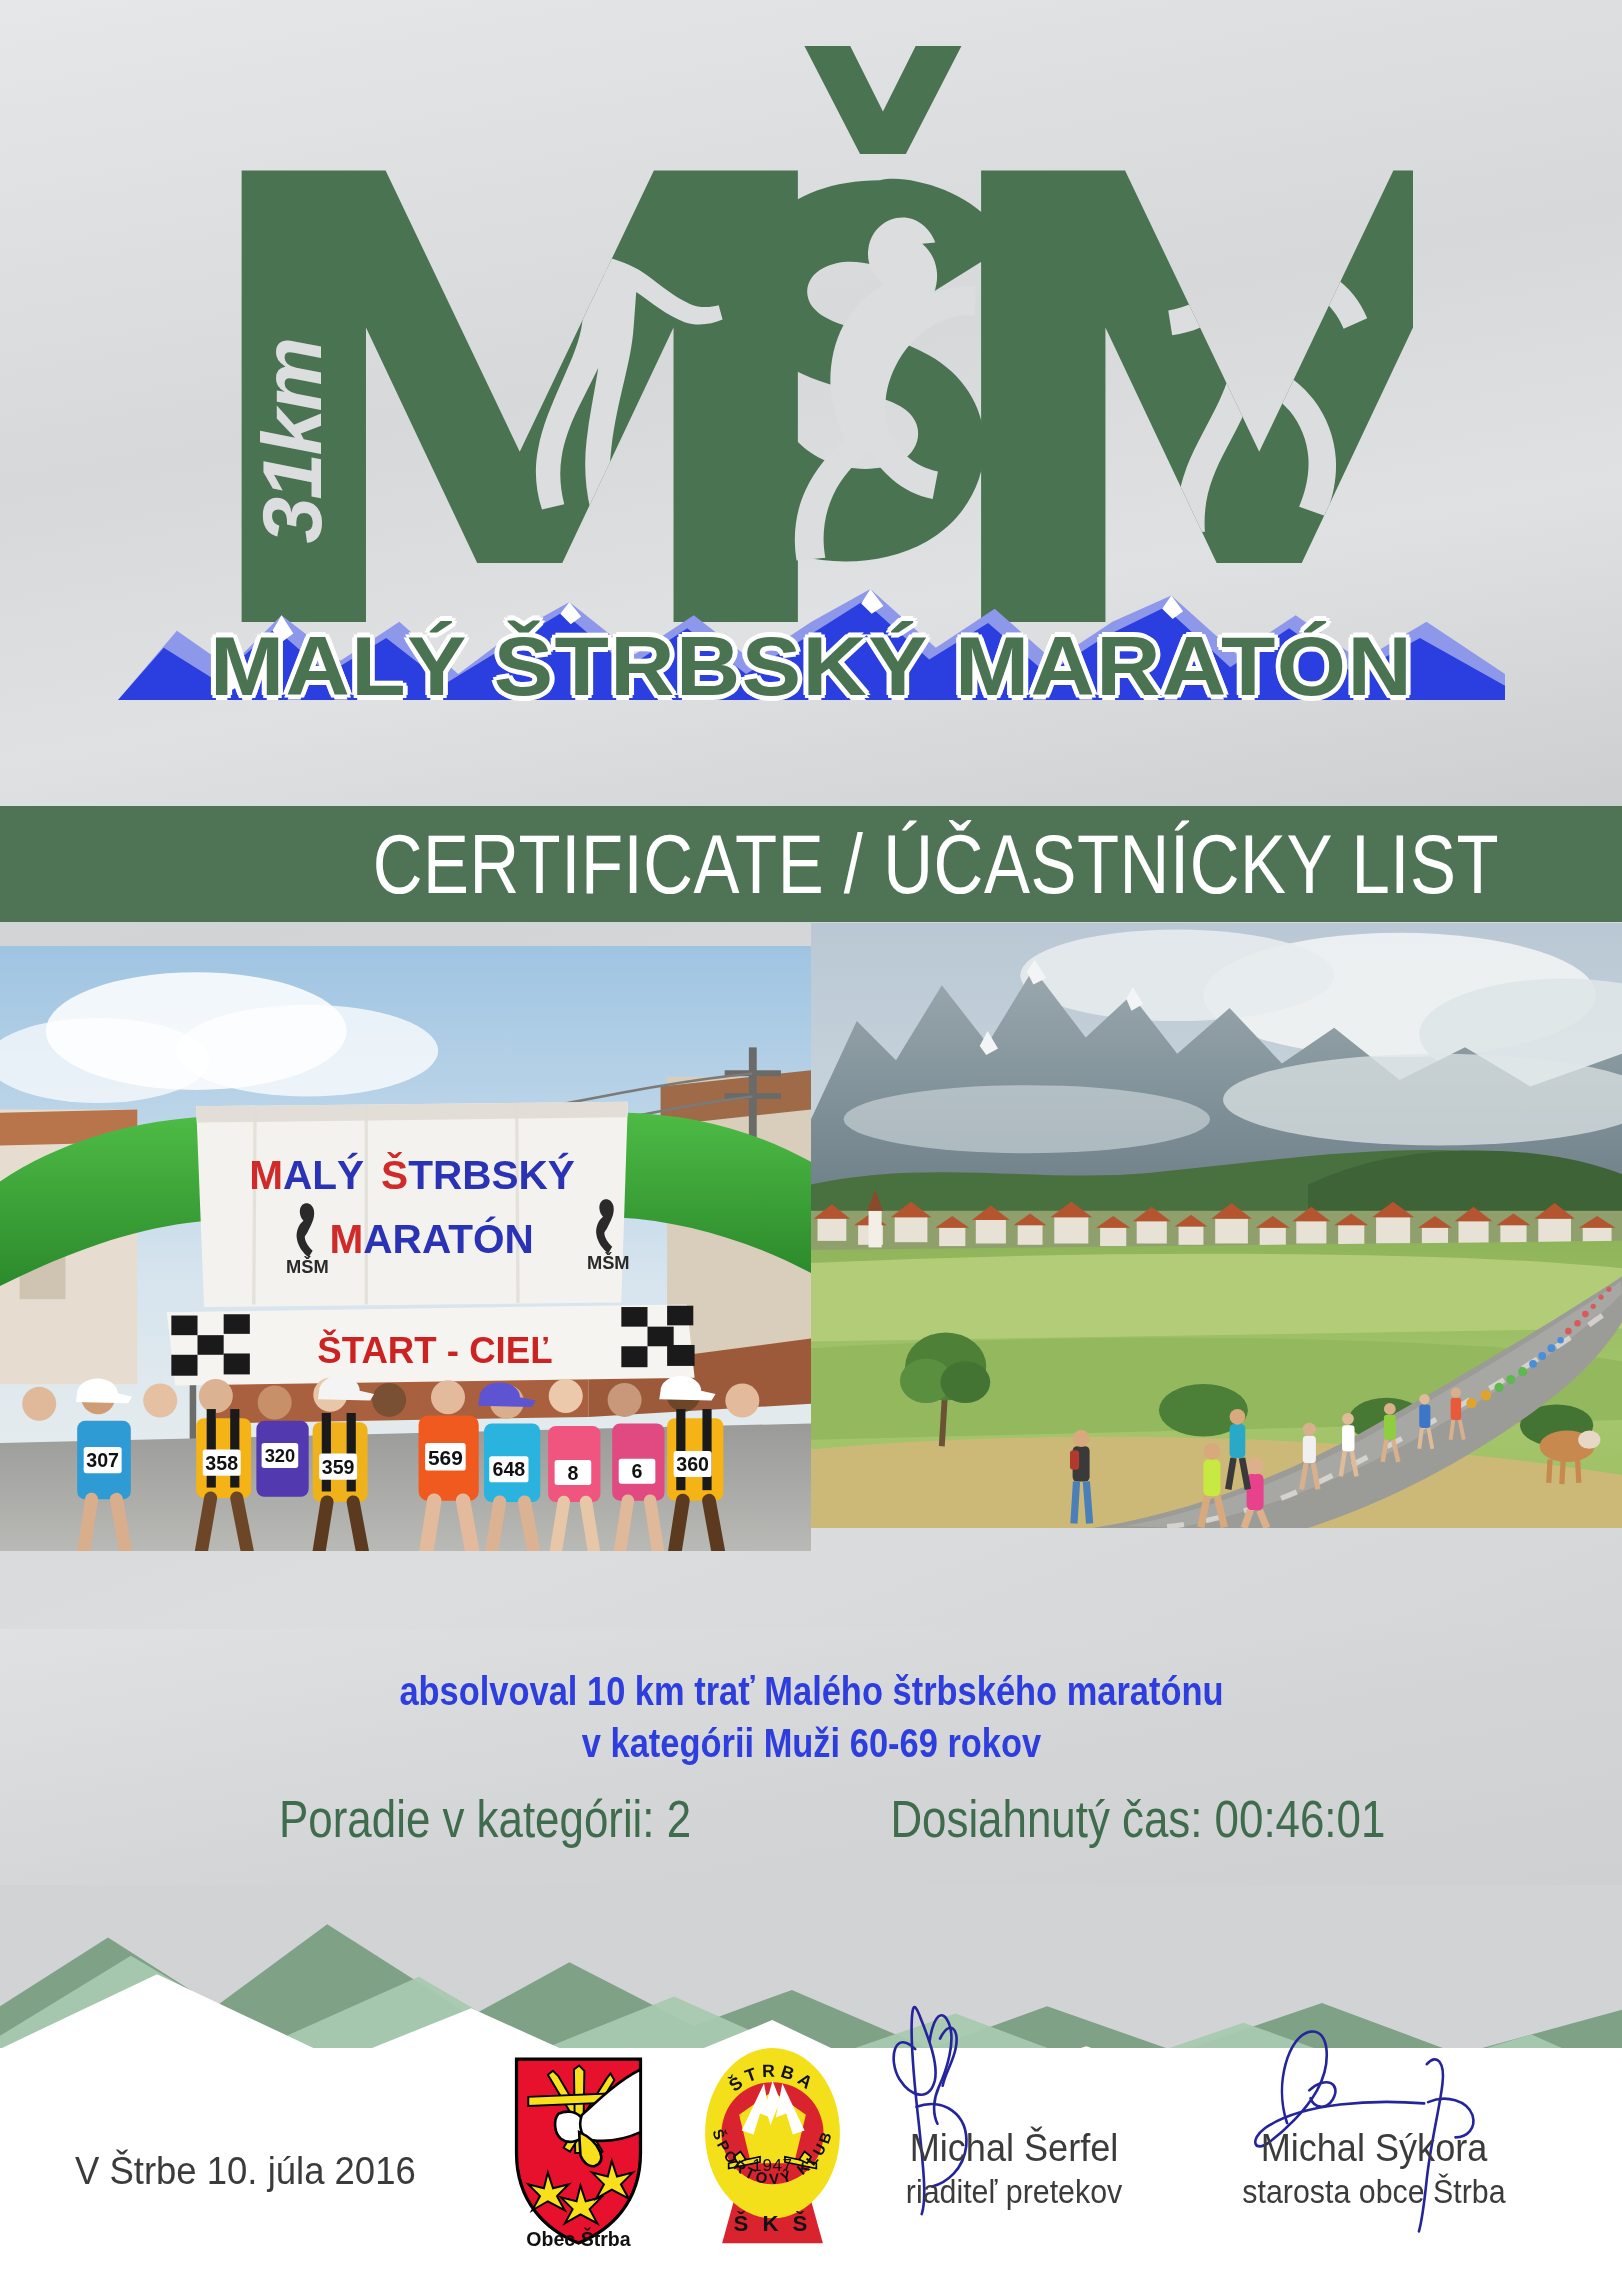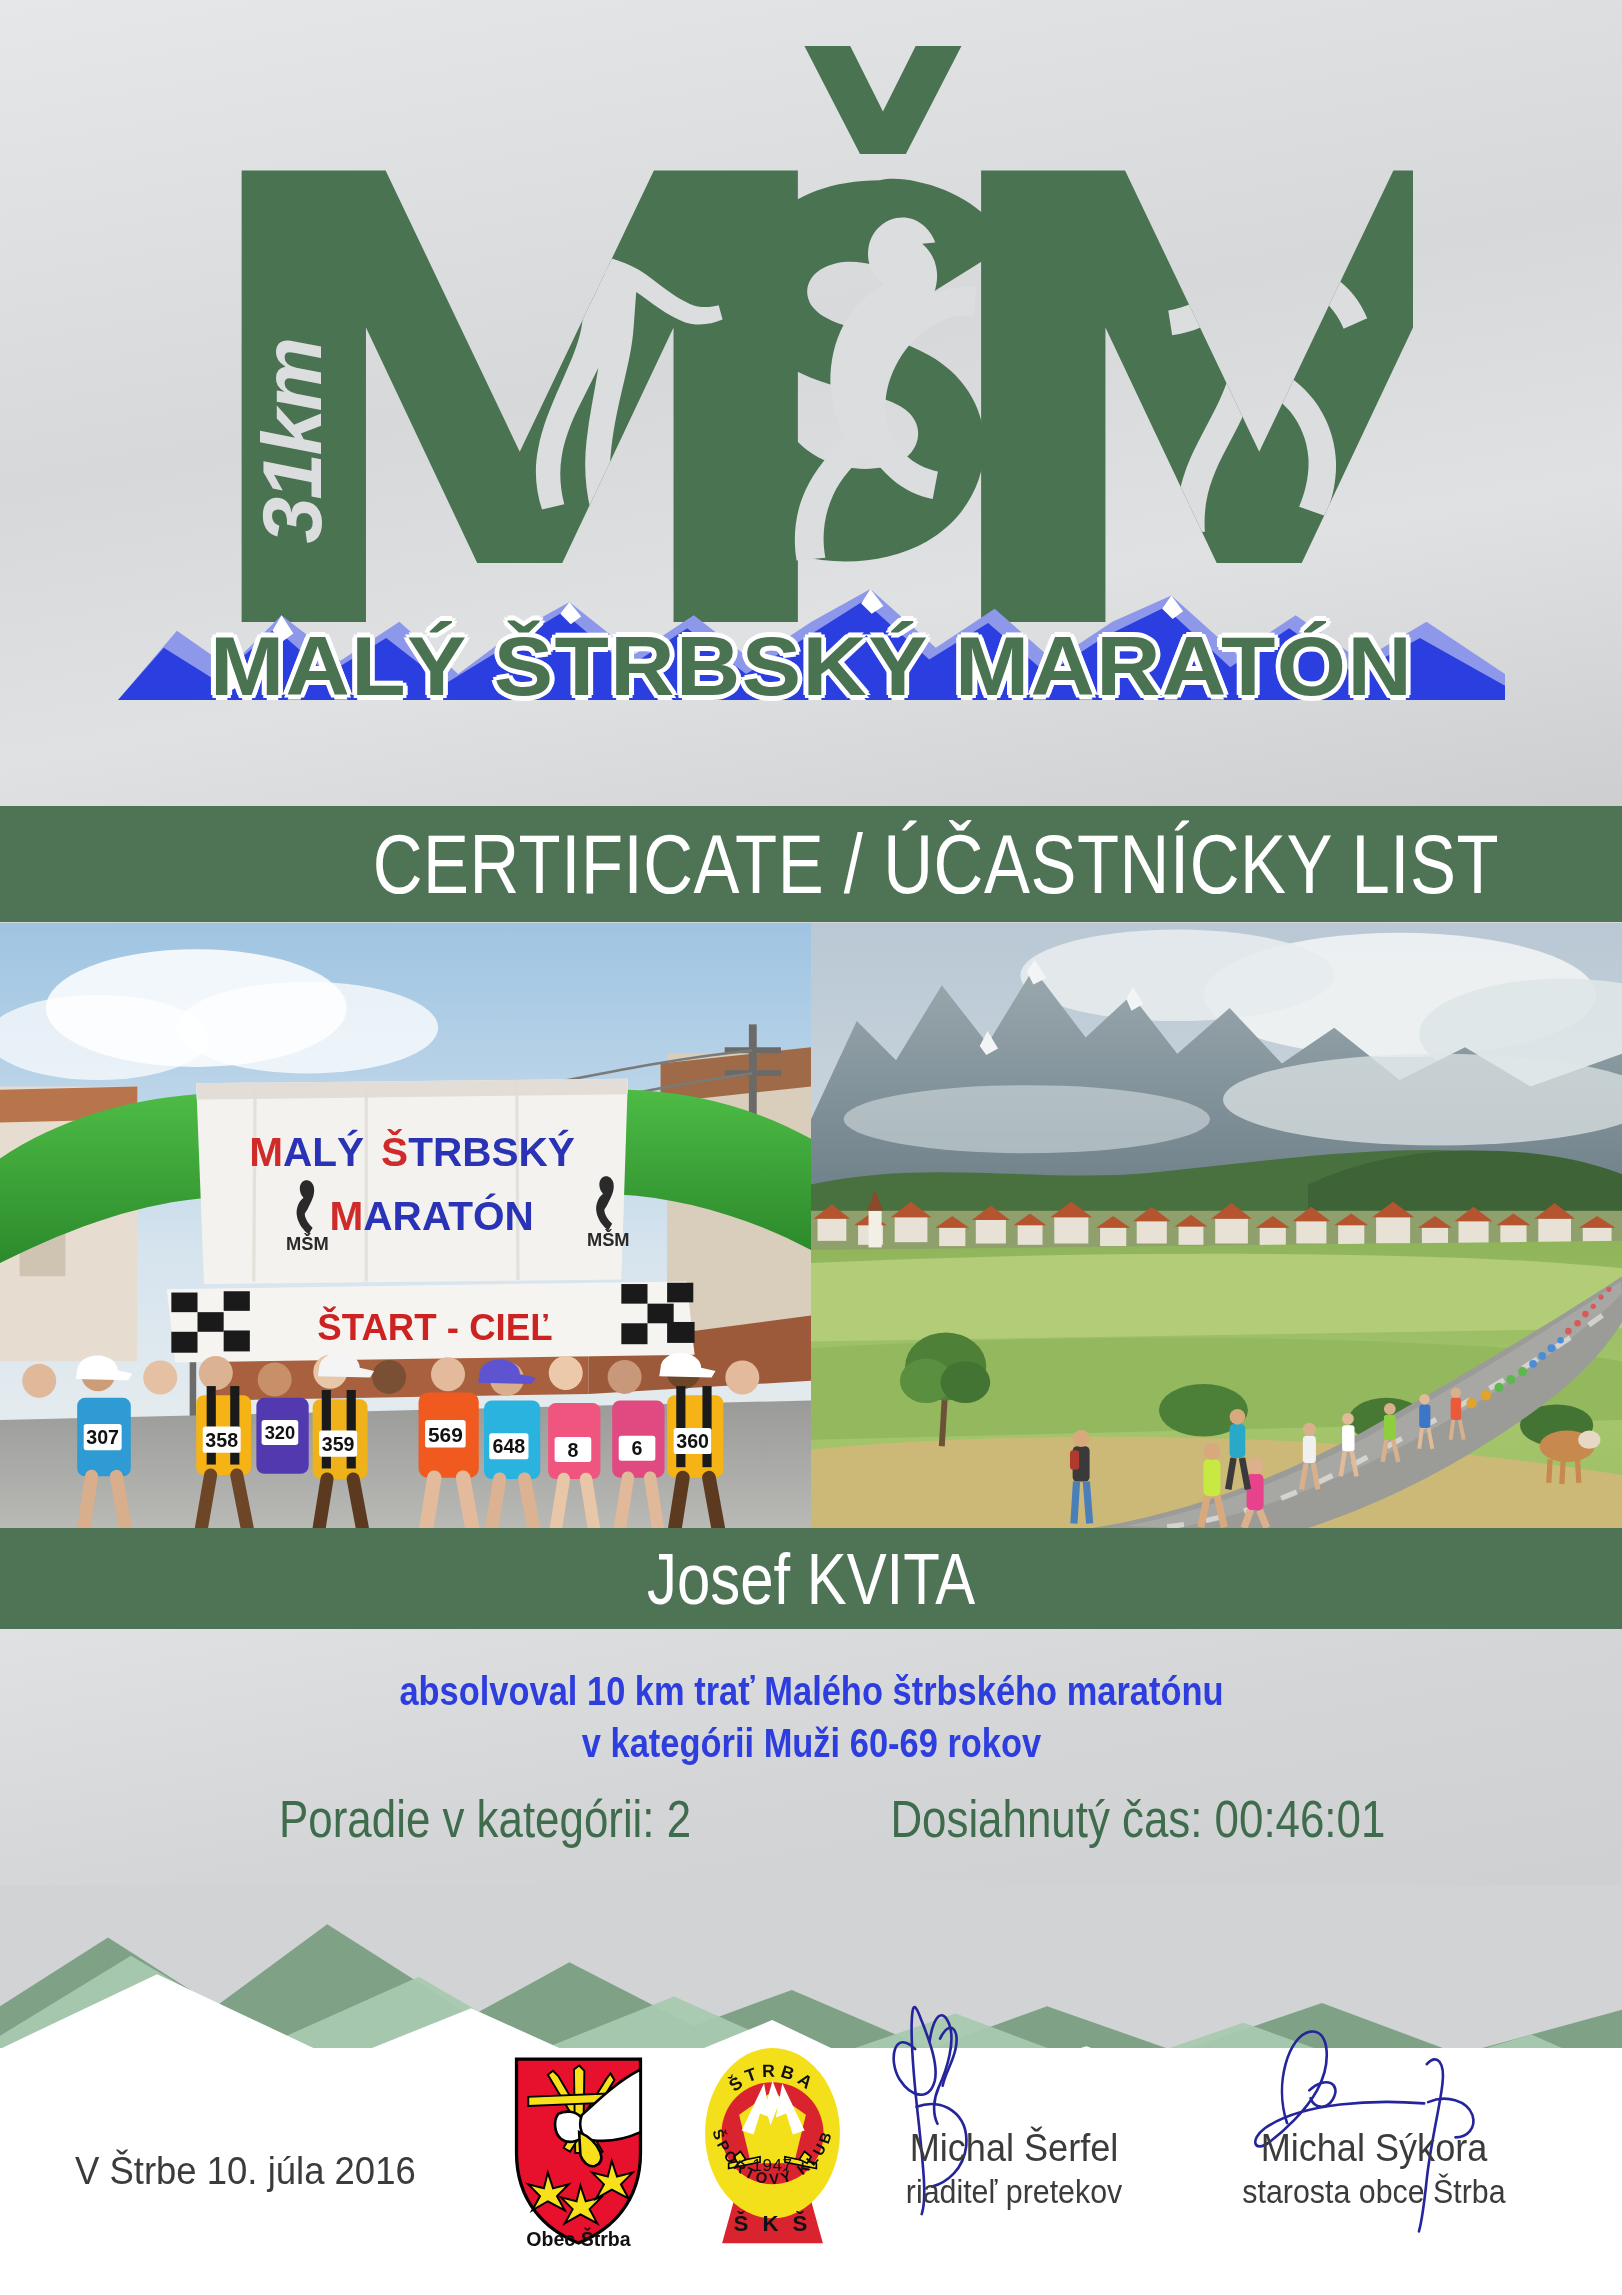--- a/index.html
+++ b/index.html
@@ -60,21 +60,21 @@
   .cert-bar-text {
     color:#ffffff; font-size:84px; font-weight:normal;
     letter-spacing:0.7px;
     transform:scaleX(0.82); transform-origin:center;
     white-space:nowrap;
   }
 
   
   .photos { position:absolute; left:0; top:923px; width:1623px; height:605px; }
   .photo { position:absolute; top:0; height:605px; overflow:hidden; }
-  .photo-left  { left:0;     width:811px; }
+  .photo-left  { left:0;     width:811px;margin-top:23px; }
   .photo-right { left:811px; width:811px; }
   .photo svg { display:block; width:100%; height:100%; }
 
   .url-text {
     position:absolute; left:1148px; top:936px;
     font-size:37px; color:#4e7355; letter-spacing:0.3px;
     transform:scaleX(0.95); transform-origin:left center;
     white-space:nowrap;
   }
 
@@ -585,23 +585,20 @@
 
         <path fill="#ffffff" d="M34,334 L262,312 L276,384 L20,404 Z"></path>
         <g fill="#1c1c1c" font-family="Liberation Sans, sans-serif" font-size="54" font-weight="bold">
           <text x="148" y="374" text-anchor="middle">MŠM</text>
         </g>
         <path fill="none" stroke="#1c1c1c" stroke-width="7" d="M34,334 L262,312 L276,384 L20,404 Z"></path>
       </g>
     </svg>
   </div>
 
-  <div class="name-bar">
-    <span class="name-bar-text">Josef KVITA</span>
-  </div>
 
   <div class="body-area"></div>
 
   <div class="desc">
     <div>absolvoval 10 km trať Malého štrbského maratónu</div>
     <div>v kategórii Muži 60-69 rokov</div>
   </div>
 
   <div class="results">
     <span class="r-left">Poradie v kategórii: 2</span>

